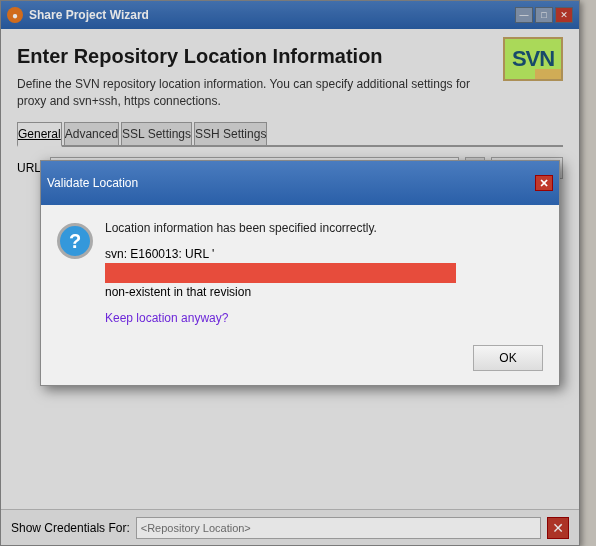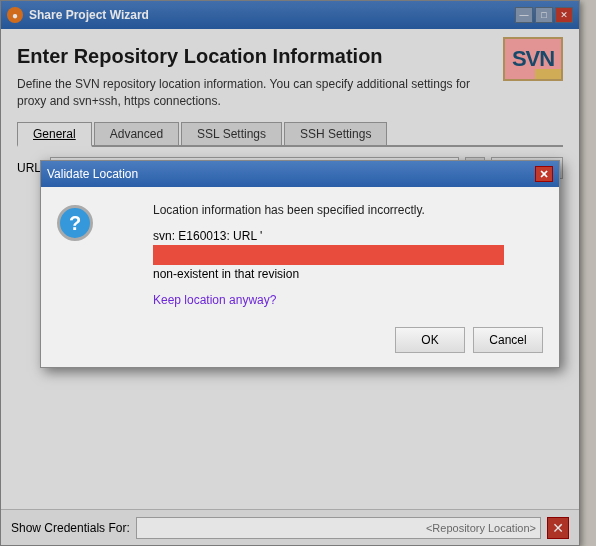--- a/index.html
+++ b/index.html
@@ -91,39 +91,39 @@
       margin-bottom: 12px;
       line-height: 1.4;
     }
 
     .svn-logo {
       position: absolute;
       top: 36px;
       right: 20px;
       width: 64px;
       height: 48px;
-      background: #fca5a5;
+      background: #bef264;
       border: 2px solid #c0a060;
       display: flex;
       align-items: center;
       justify-content: center;
       font-size: 22px;
       font-weight: bold;
       color: #1a5276;
       letter-spacing: -1px;
     }
 
     
     .tabs {
       display: flex;
       border-bottom: 2px solid #999;
       margin-bottom: 10px;
     }
     .tab {
-      padding: 4px 15px;
+      padding: 4px 0;
       border: 1px solid #999;
       background: #d8d8d8;
       cursor: pointer;
       font-size: 12px;
       border-bottom: none;
       margin-right: 2px;
       color: #333;
     }
     .tab.active {
       background: #f0f0f0;
@@ -190,21 +190,20 @@
     .bottom-label {
       font-size: 12px;
     }
     .bottom-select {
       flex: 1;
       height: 22px;
       border: 1px solid #aaa;
       background: white;
       padding: 0 4px;
       font-size: 11px;
-      text-align: right;
     }
     .bottom-close-btn {
       width: 22px;
       height: 22px;
       background: #c0392b;
       border: 1px solid #900;
       color: white;
       display: flex;
       align-items: center;
       justify-content: center;
@@ -225,21 +224,21 @@
       left: 40px;
       width: 520px;
       background: #f0f0f0;
       border: 1px solid #888;
       box-shadow: 4px 4px 12px rgba(0,0,0,0.5);
     }
 
     .dialog-title-bar {
       background: linear-gradient(to bottom, #4a7cbf, #2a5fa8);
       color: white;
-      height: 26px;
+      height: 44px;
       display: flex;
       align-items: center;
       padding: 0 6px;
       justify-content: space-between;
     }
     .dialog-title-text {
       font-size: 12px;
     }
     .dialog-close-btn {
       width: 18px;
@@ -272,21 +271,20 @@
       align-items: center;
       justify-content: center;
       color: white;
       font-size: 20px;
       font-weight: bold;
       margin-top: 2px;
     }
 
     .dialog-text {
       flex: 1;
-      margin-left: 48px;
     }
 
     .dialog-main-msg {
       font-size: 12px;
       margin-bottom: 10px;
       color: #222;
     }
 
     .dialog-error-line {
       font-size: 12px;
@@ -406,17 +404,16 @@
           <span>svn: E160013: URL '</span><span class="error-url-highlight">&nbsp;&nbsp;&nbsp;&nbsp;&nbsp;&nbsp;&nbsp;&nbsp;&nbsp;&nbsp;&nbsp;&nbsp;&nbsp;&nbsp;&nbsp;&nbsp;&nbsp;&nbsp;&nbsp;&nbsp;&nbsp;&nbsp;&nbsp;&nbsp;&nbsp;&nbsp;&nbsp;&nbsp;&nbsp;&nbsp;&nbsp;&nbsp;&nbsp;&nbsp;&nbsp;&nbsp;&nbsp;&nbsp;&nbsp;&nbsp;&nbsp;&nbsp;&nbsp;&nbsp;&nbsp;&nbsp;&nbsp;&nbsp;&nbsp;&nbsp;&nbsp;&nbsp;&nbsp;&nbsp;&nbsp;&nbsp;&nbsp;&nbsp;&nbsp;&nbsp;&nbsp;&nbsp;&nbsp;&nbsp;&nbsp;&nbsp;&nbsp;&nbsp;&nbsp;&nbsp;&nbsp;&nbsp;&nbsp;&nbsp;&nbsp;&nbsp;&nbsp;&nbsp;&nbsp;&nbsp;&nbsp;&nbsp;&nbsp;&nbsp;&nbsp;&nbsp;&nbsp;&nbsp;&nbsp;&nbsp;&nbsp;&nbsp;&nbsp;&nbsp;&nbsp;&nbsp;&nbsp;&nbsp;&nbsp;&nbsp;&nbsp;&nbsp;&nbsp;</span>
           <br>
           <span>non-existent in that revision</span>
         </div>
         <div class="dialog-keep-msg">Keep location anyway?</div>
       </div>
     </div>
 
     <div class="dialog-buttons">
       <button class="dialog-btn">OK</button>
-      <button class="dialog-btn">Cancel</button>
     </div>
 
   </div>
 </div>
 
 </body></html>

